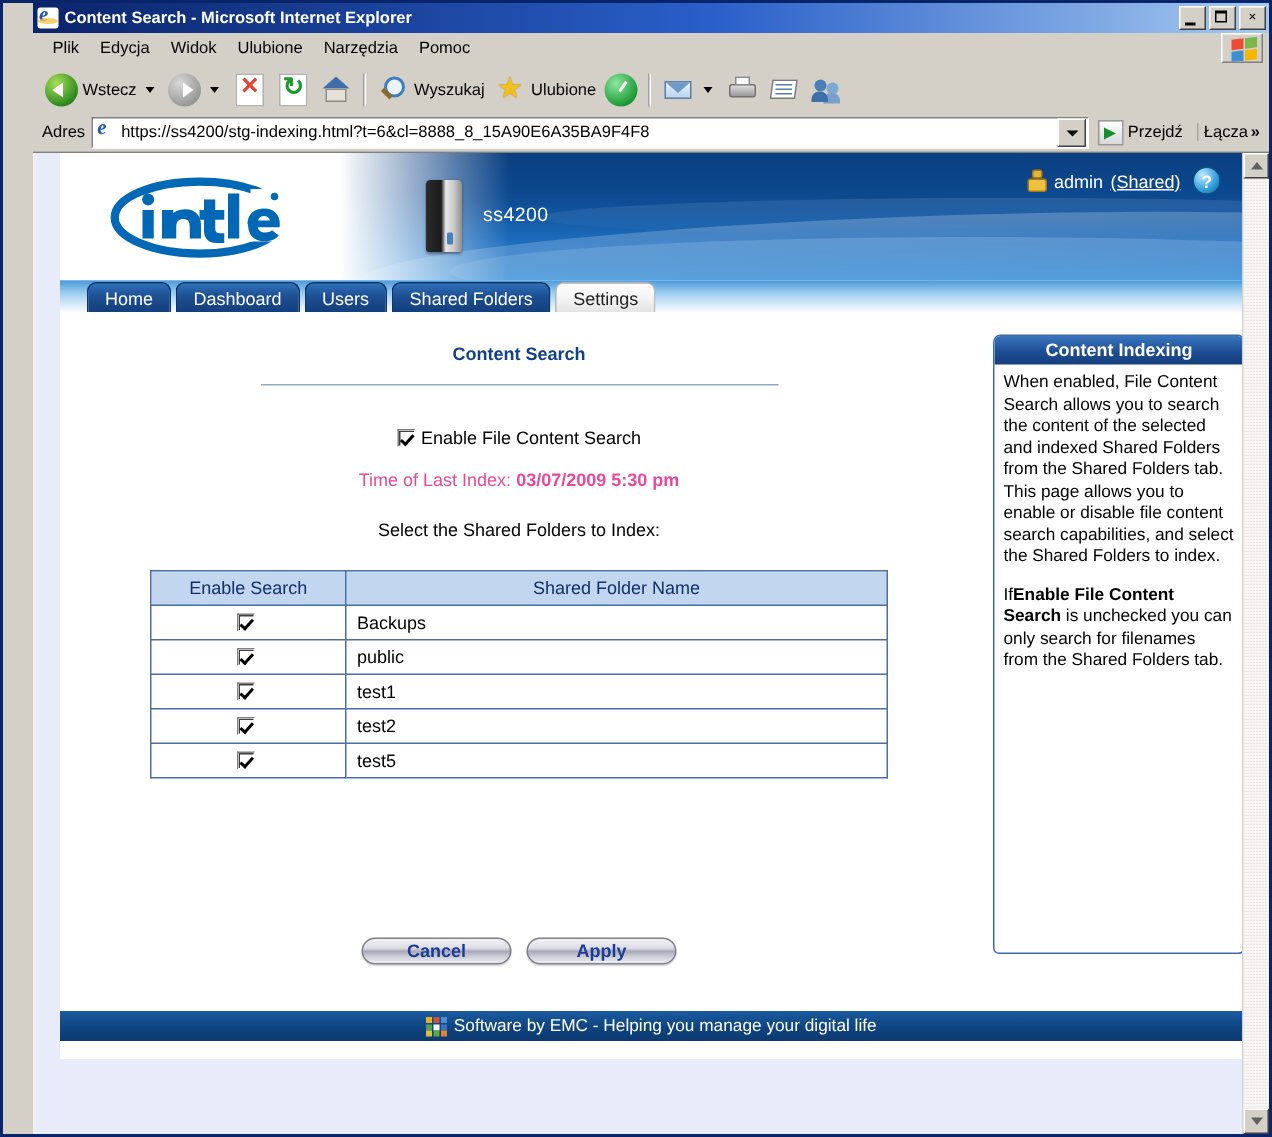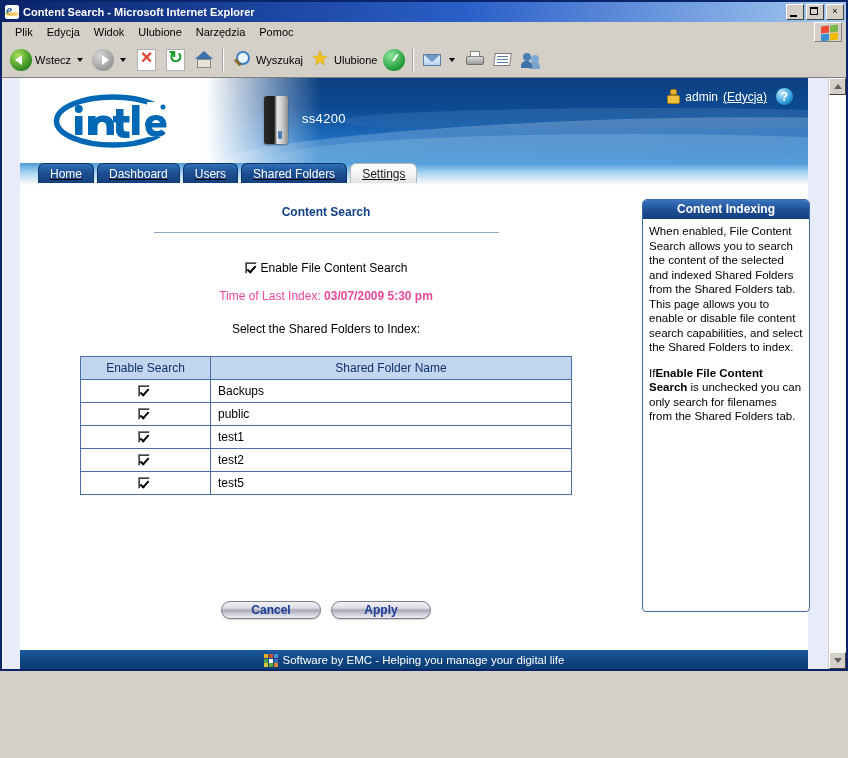--- a/index.html
+++ b/index.html
@@ -13,26 +13,27 @@
     font-family: "Liberation Sans", sans-serif;
     font-size: 11px;
     background: #d4d0c8;
   }
 
   
   #ie-window {
     position: absolute;
     left: 0; top: 0;
     width: 848px;
-    height: 671px;
+    height: 758px;
     background: #d4d0c8;
     border: 2px solid #0a246a;
     box-sizing: border-box;
     display: flex;
     flex-direction: column;
+    padding-left: 20px;
   }
 
   
   #titlebar {
     height: 20px;
     background: linear-gradient(to right, #0a246a 0%, #2a5fc9 55%, #a6caf0 100%);
     display: flex;
     align-items: center;
     padding: 0 2px 0 3px;
     flex: 0 0 auto;
@@ -617,23 +618,22 @@
     margin-left: 3px;
   }
 
   
   #tabbar {
     height: 22px;
     background: linear-gradient(to bottom, #4c9ada 0%, #9fd0f0 40%, #dbeaf8 75%, #ffffff 100%);
     position: relative;
     padding-left: 18px;
     display: flex;
-    align-items: flex-start;
+    align-items: center;
     gap: 3px;
-    text-decoration: underline;
   }
   .tab {
     height: 20px;
     padding: 0 11px;
     border-radius: 6px 6px 0 0;
     background: linear-gradient(to bottom, #2f70b8 0%, #1d4f93 45%, #133f7c 100%);
     color: #ffffff;
     font-size: 12px;
     display: flex;
     align-items: center;
@@ -990,20 +990,36 @@
       <span class="ic ic-print"></span>
     </span>
     <span class="tb-btn">
       <span class="ic ic-edit"></span>
     </span>
     <span class="tb-btn">
       <span class="ic ic-msn"></span>
     </span>
   </div>
 
+  <div id="addressbar">
+    <span id="addr-label">Adres</span>
+    <span id="addr-box">
+      <span id="addr-favicon"></span>
+      <span id="addr-url">https://ss4200/stg-indexing.html?t=6&amp;cl=8888_8_15A90E6A35BA9F4F8</span>
+      <span id="addr-drop"></span>
+    </span>
+    <span id="go-btn">
+      <span id="go-icon"></span>
+      <span>Przejdź</span>
+    </span>
+    <span id="links-btn">
+      <span>Łącza</span>
+      <span id="links-chev">»</span>
+    </span>
+  </div>
 
   <div id="viewport">
     <div id="page-area">
 
       <div id="web-page">
 
         <div id="banner">
           <div class="wave wave1"></div>
           <div class="wave wave2"></div>
           <div class="wave wave3"></div>
@@ -1021,21 +1037,21 @@
               <circle cx="222" cy="30" r="5"></circle>
             </g>
           </svg>
 
           <div id="device-img"></div>
           <div id="device-name">ss4200</div>
 
           <div id="user-area">
             <span id="user-icon"></span>
             <span>admin</span>
-            <span id="logout-link">(Edycja)</span>
+            <span id="logout-link">(Shared)</span>
             <span id="help-icon">?</span>
           </div>
         </div>
 
         <div id="tabbar">
           <div class="tab">Home</div>
           <div class="tab">Dashboard</div>
           <div class="tab">Users</div>
           <div class="tab">Shared Folders</div>
           <div class="tab active">Settings</div>

